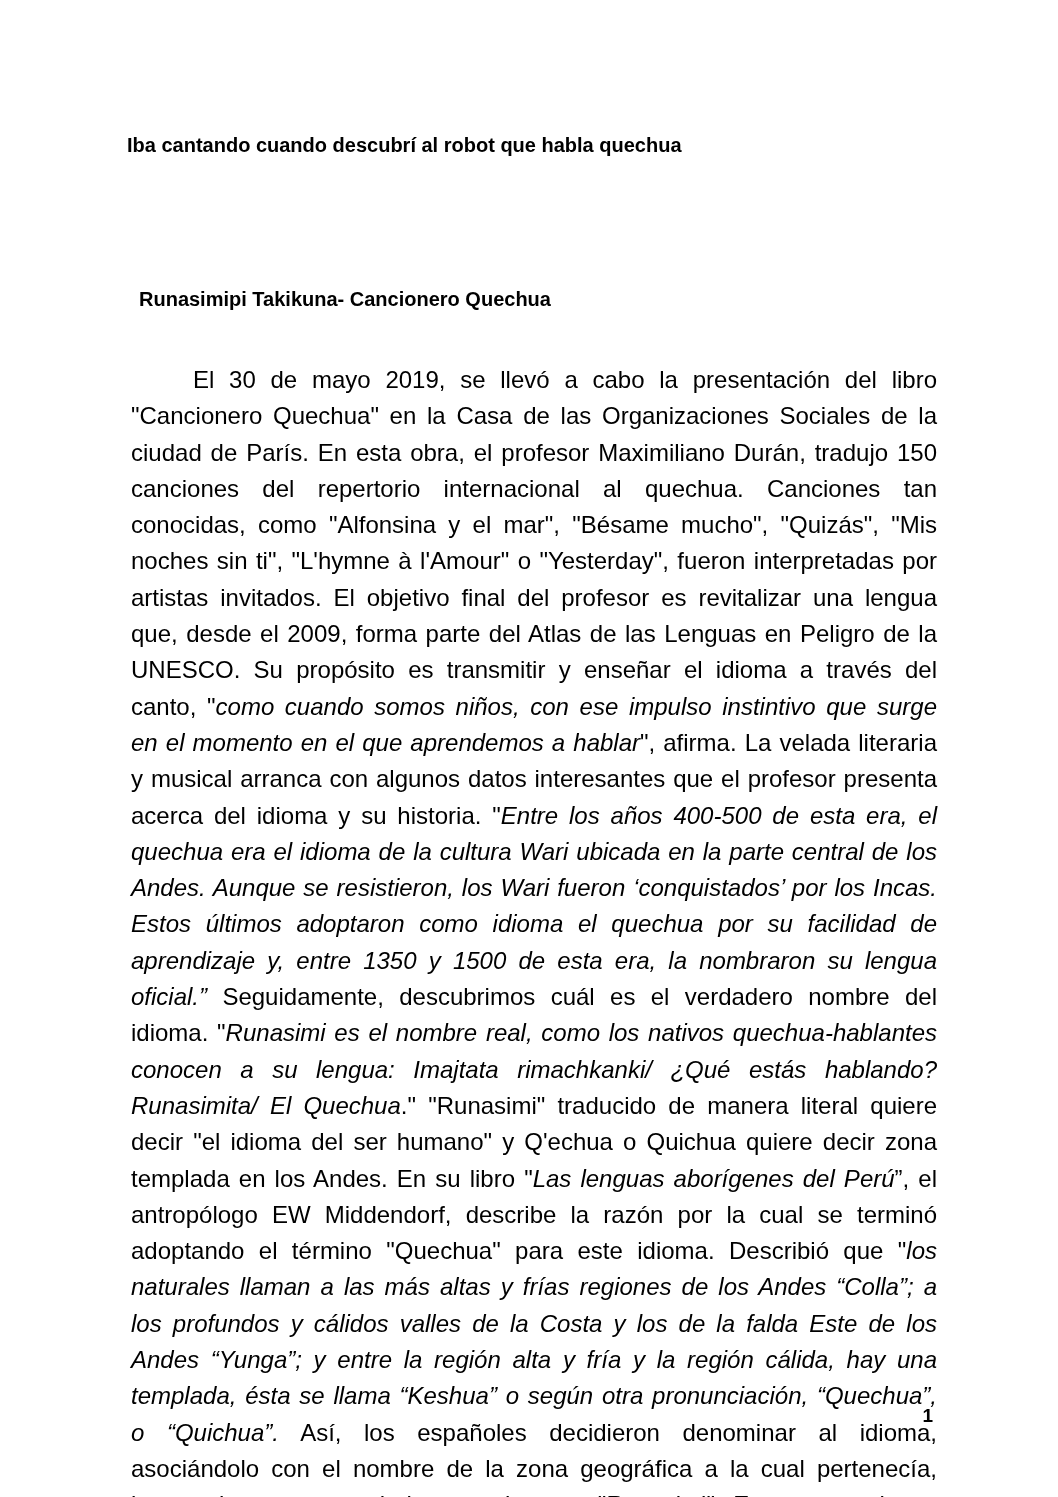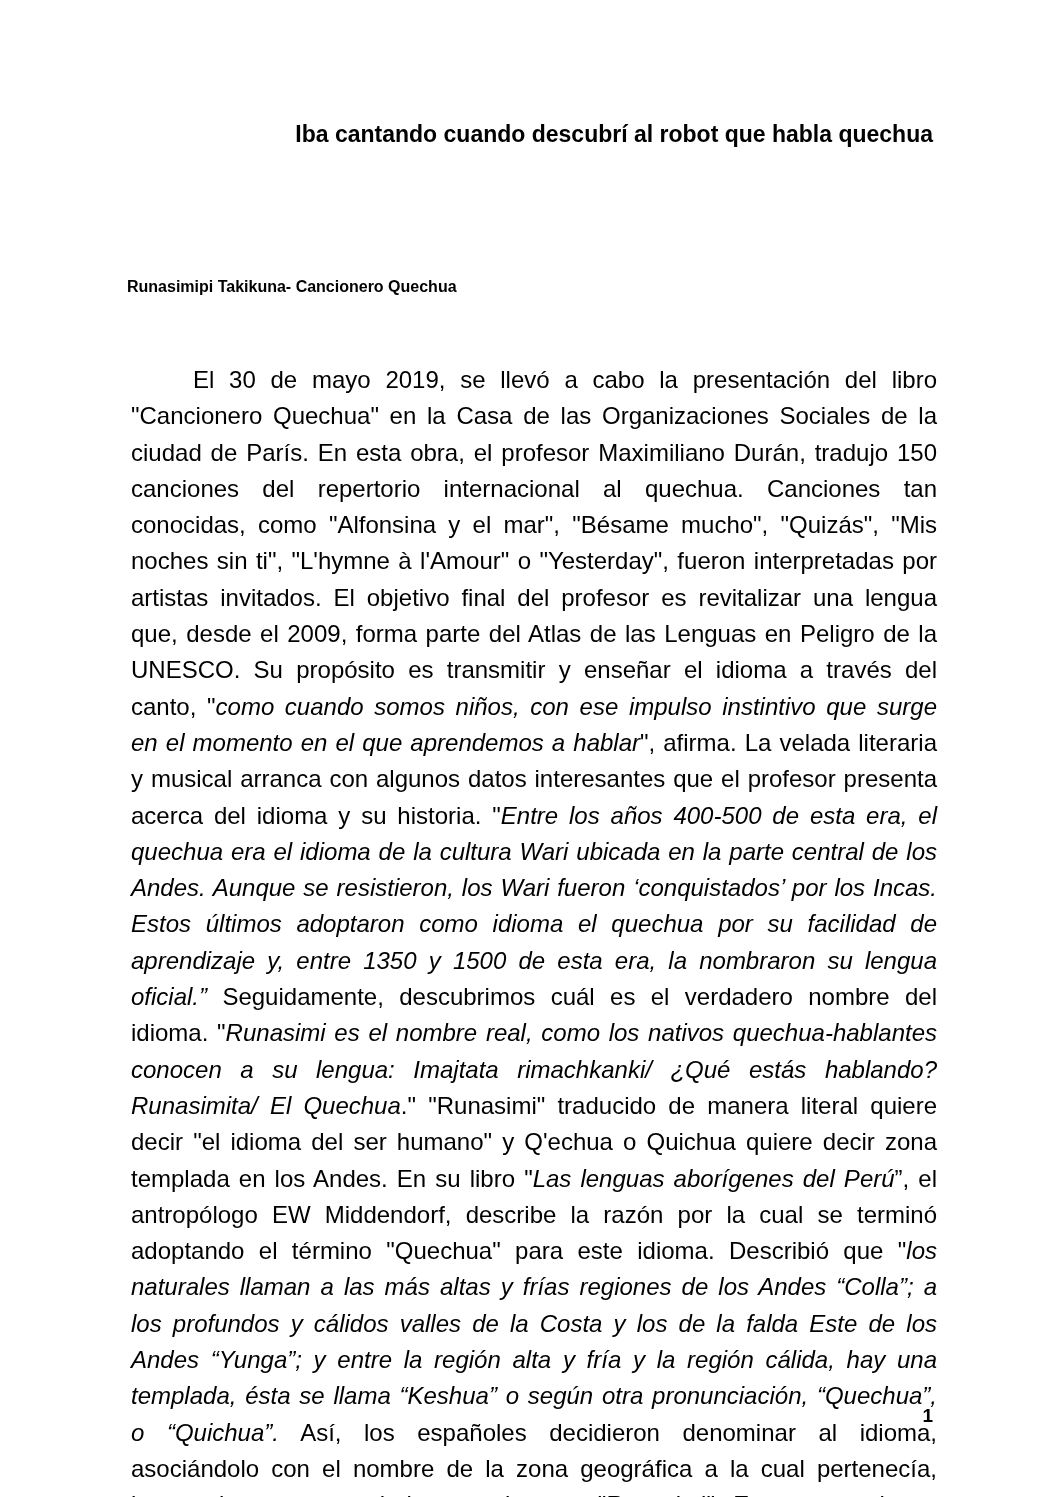--- a/index.html
+++ b/index.html
@@ -8,36 +8,36 @@
     width: 1058px;
     height: 1497px;
     background: #ffffff;
     font-family: "Liberation Sans", sans-serif;
     color: #000000;
     overflow: hidden;
     margin: 0 auto;
   }
   .doc-title {
     position: absolute;
-    top: 116px;
+    top: 127px;
     left: 127px;
     width: 806px;
-    text-align: right;
+    text-align: left;
     font-weight: bold;
-    font-size: 23px;
+    font-size: 20px;
     line-height: 36.3px;
   }
   .section-heading {
     position: absolute;
     top: 269px;
     left: 127px;
     width: 806px;
-    margin: 0;
+    margin: 12px;
     font-weight: bold;
-    font-size: 16px;
+    font-size: 20px;
     line-height: 36.3px;
   }
   .body-paragraph {
     position: absolute;
     top: 358px;
     left: 127px;
     width: 806px;
     margin: 4px;
     font-size: 24px;
     line-height: 36.3px;

